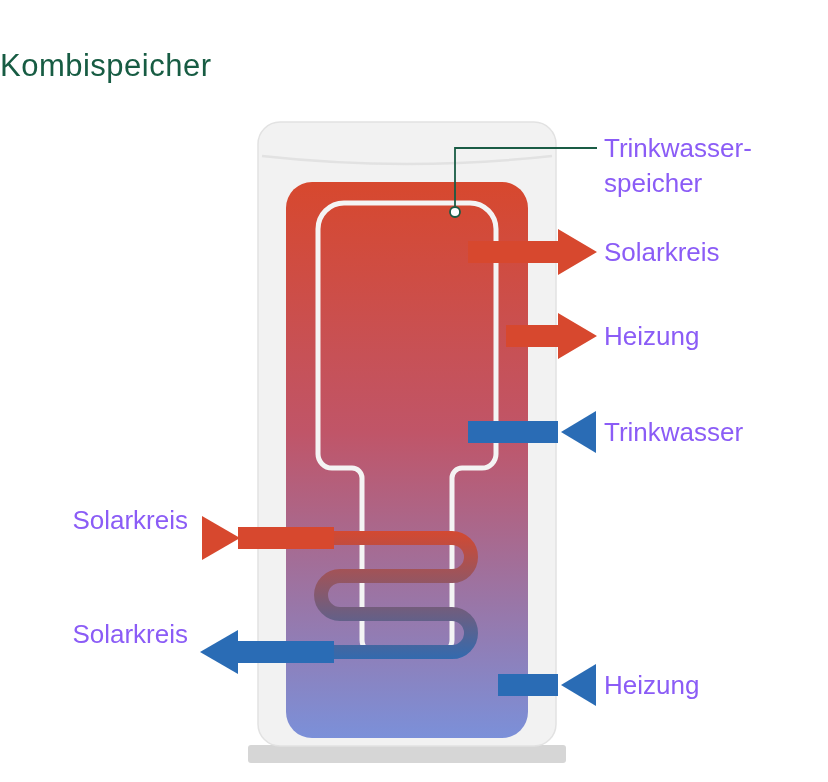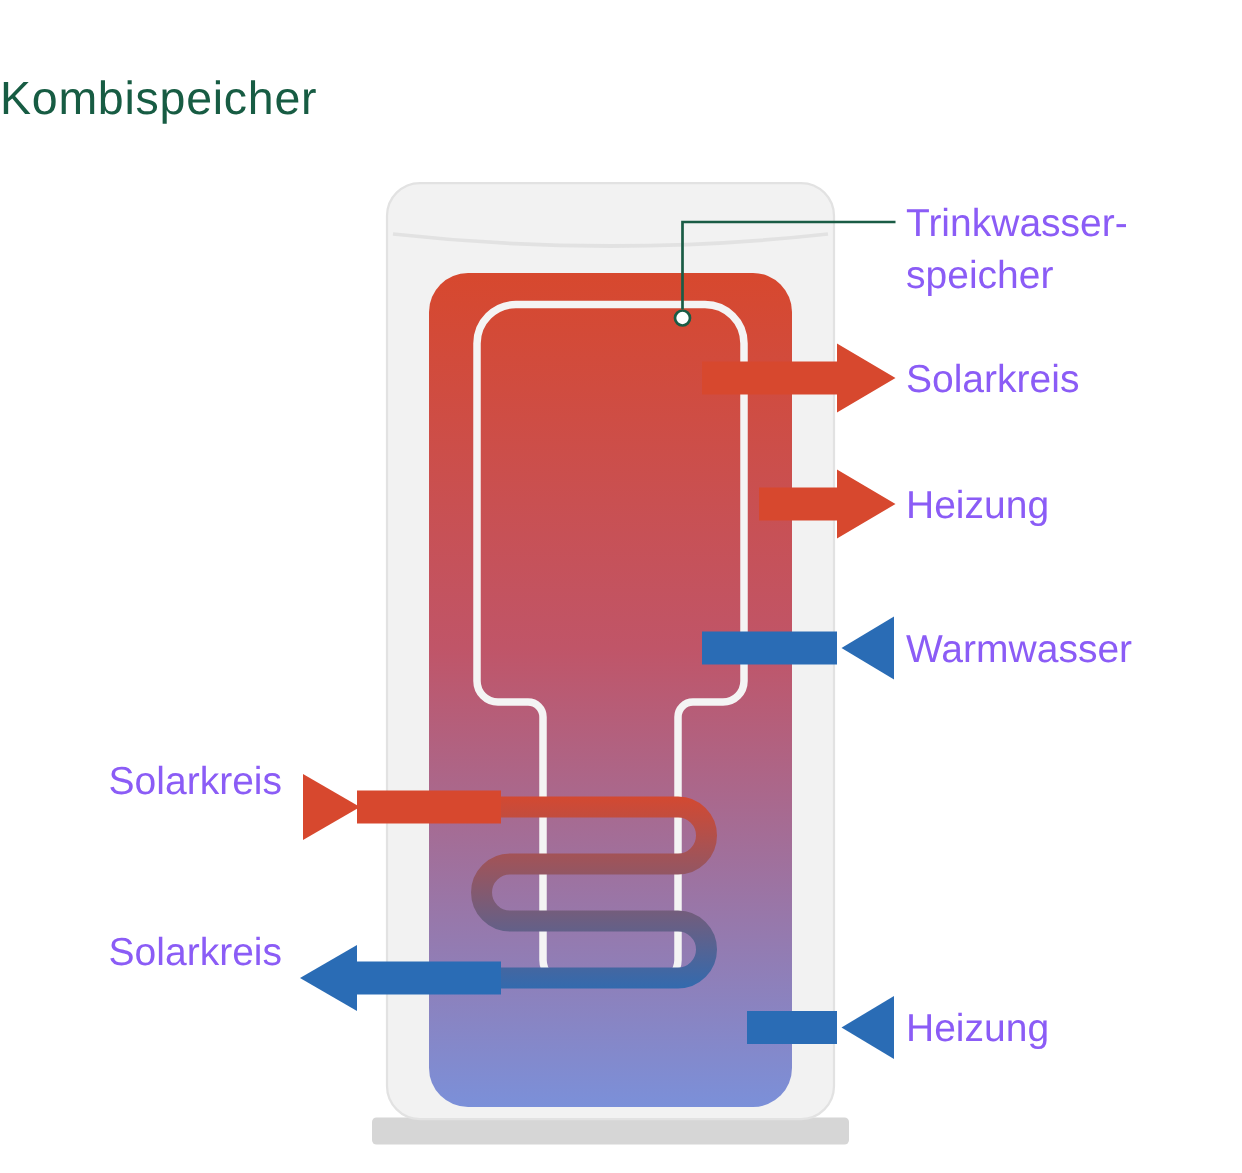--- a/index.html
+++ b/index.html
@@ -98,21 +98,21 @@
 
   <div class="lbl" id="lbl-tws">
     <div>Trinkwasser-</div>
     <div>speicher</div>
   </div>
 
   <div class="lbl" id="lbl-warm">Solarkreis</div>
 
   <div class="lbl" id="lbl-heiz1">Heizung</div>
 
-  <div class="lbl" id="lbl-trink">Warmwasser</div>
+  <div class="lbl" id="lbl-trink">Trinkwasser</div>
 
   <div class="lbl" id="lbl-heiz2">Heizung</div>
 
   <div class="lbl lbl-right" id="lbl-rueck">
     <div>Solarkreis</div>
   </div>
 
   <div class="lbl lbl-right" id="lbl-vor">
     <div>Solarkreis</div>
   </div>

